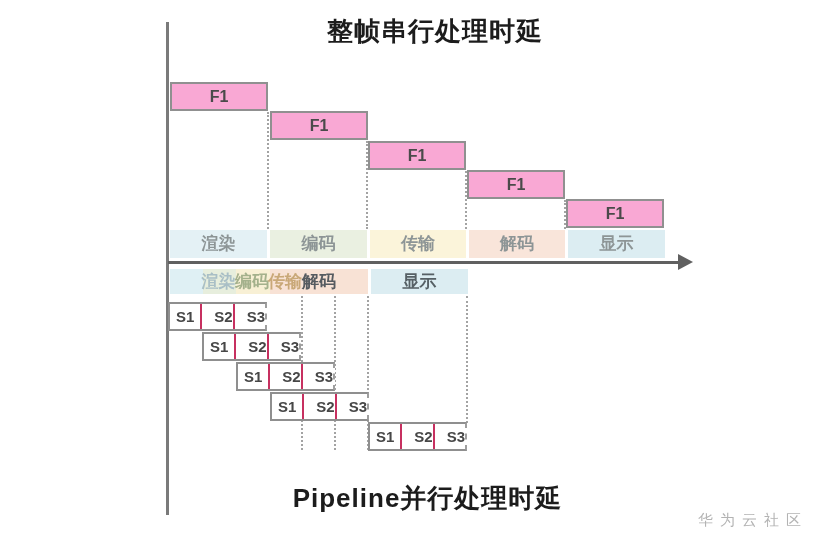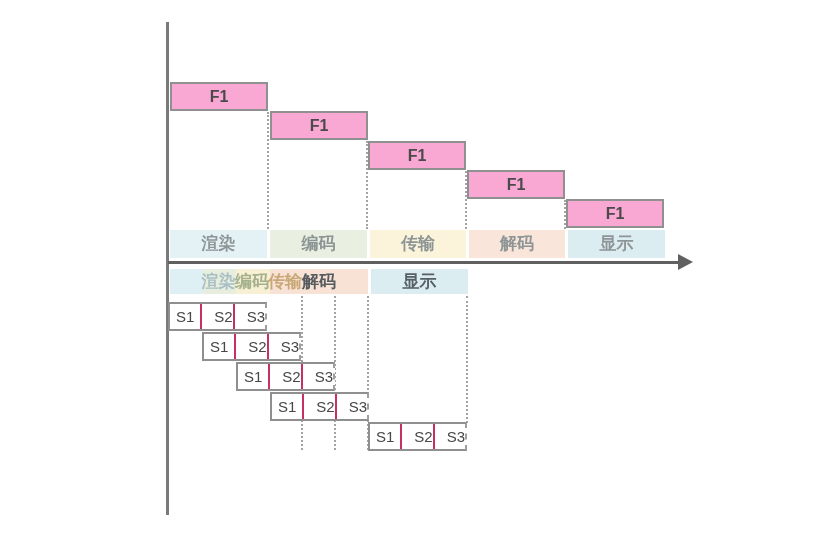--- a/index.html
+++ b/index.html
@@ -71,36 +71,38 @@
     border-right: 2px dashed #9f9f9f;
     background: #ffffff;
     display: flex;
     z-index: 4;
   }
   .slice-cell {
     flex: 1;
     text-align: center;
     line-height: 25px;
     font-size: 15px;
-    font-weight: normal;
+    font-weight: bold;
     color: #474747;
   }
   .slice-cell + .slice-cell { border-left: 2px solid #c73060; text-align: right; }
   .watermark {
     font-size: 15px;
     color: #b3b3b3;
     letter-spacing: 7px;
     white-space: nowrap;
   }
 </style>
 </head>
 <body>
 
 <div id="stage">
 
+  <div class="abs title" style="top:14px; left:45px; right:0;">整帧串行处理时延</div>
+  <div class="abs title" style="top:481px; left:30px; right:0;">Pipeline并行处理时延</div>
 
   <div class="abs v-axis" style="left:166px; top:22px; height:493px;"></div>
   <div class="abs h-axis" style="left:168px; top:261px; width:512px;"></div>
   <div class="abs arrow-head" style="left:678px; top:254px;"></div>
 
   <div class="abs f1-box" style="left:170px; top:82px;">F1</div>
   <div class="abs f1-box" style="left:270px; top:111px;">F1</div>
   <div class="abs f1-box" style="left:368px; top:141px;">F1</div>
   <div class="abs f1-box" style="left:467px; top:170px;">F1</div>
   <div class="abs f1-box" style="left:566px; top:199px;">F1</div>
@@ -152,14 +154,15 @@
     <div class="slice-cell">S1</div>
     <div class="slice-cell">S2</div>
     <div class="slice-cell">S3</div>
   </div>
   <div class="abs slice-row" style="left:368px; top:422px;">
     <div class="slice-cell">S1</div>
     <div class="slice-cell">S2</div>
     <div class="slice-cell">S3</div>
   </div>
 
+  <div class="abs watermark" style="left:698px; top:511px;">华为云社区</div>
 
 </div>
 
 </body></html>

